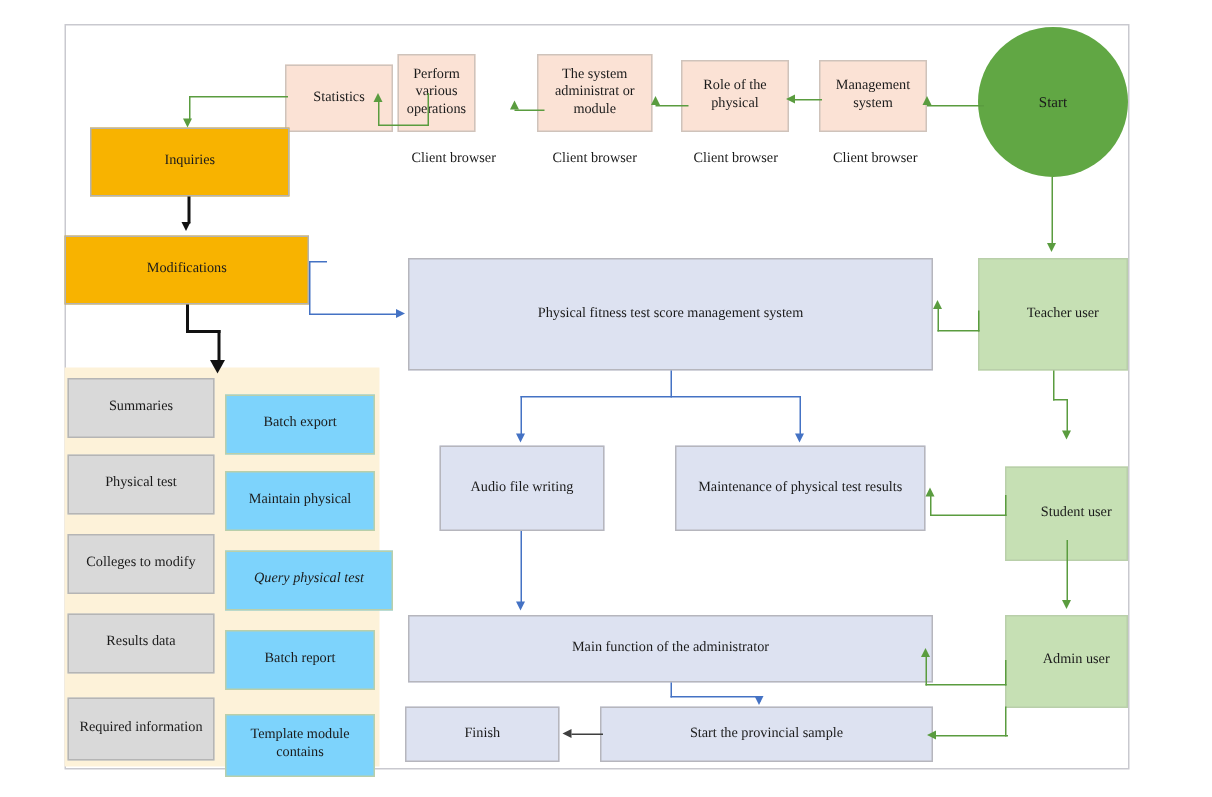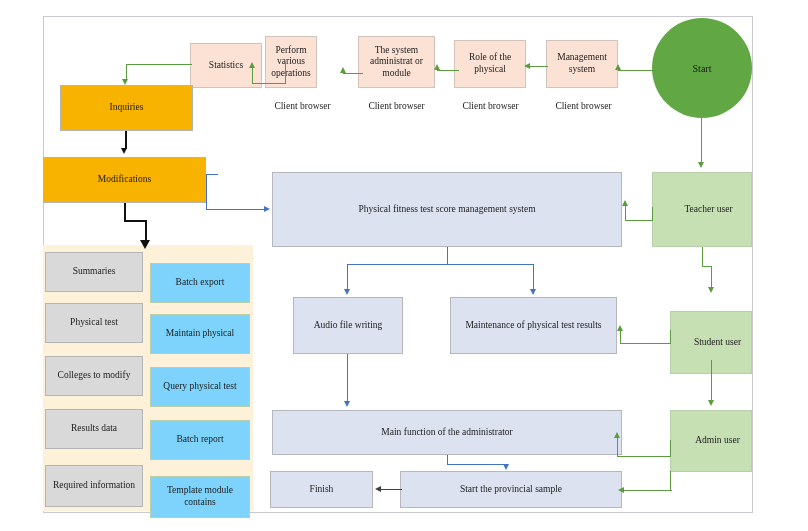--- a/index.html
+++ b/index.html
@@ -118,21 +118,21 @@
   <div class="node gray" style="left:45px;top:303px;width:98px;height:40px;">
     <span>Physical test</span>
   </div>
   <div class="node greenb" style="left:150px;top:303px;width:100px;height:40px;">
     <span>Maintain physical</span>
   </div>
 
   <div class="node gray" style="left:45px;top:356px;width:98px;height:40px;">
     <span>Colleges to modify</span>
   </div>
-  <div class="node greenb" style="left:150px;top:356px;width:100px;height:40px;">
+  <div class="node greenb" style="left:150px;top:356px;width:112px;height:40px;font-style:italic;">
     <span>Query physical test</span>
   </div>
 
   <div class="node gray" style="left:45px;top:409px;width:98px;height:40px;">
     <span>Results data</span>
   </div>
   <div class="node greenb" style="left:150px;top:409px;width:100px;height:40px;">
     <span>Batch report</span>
   </div>
 

